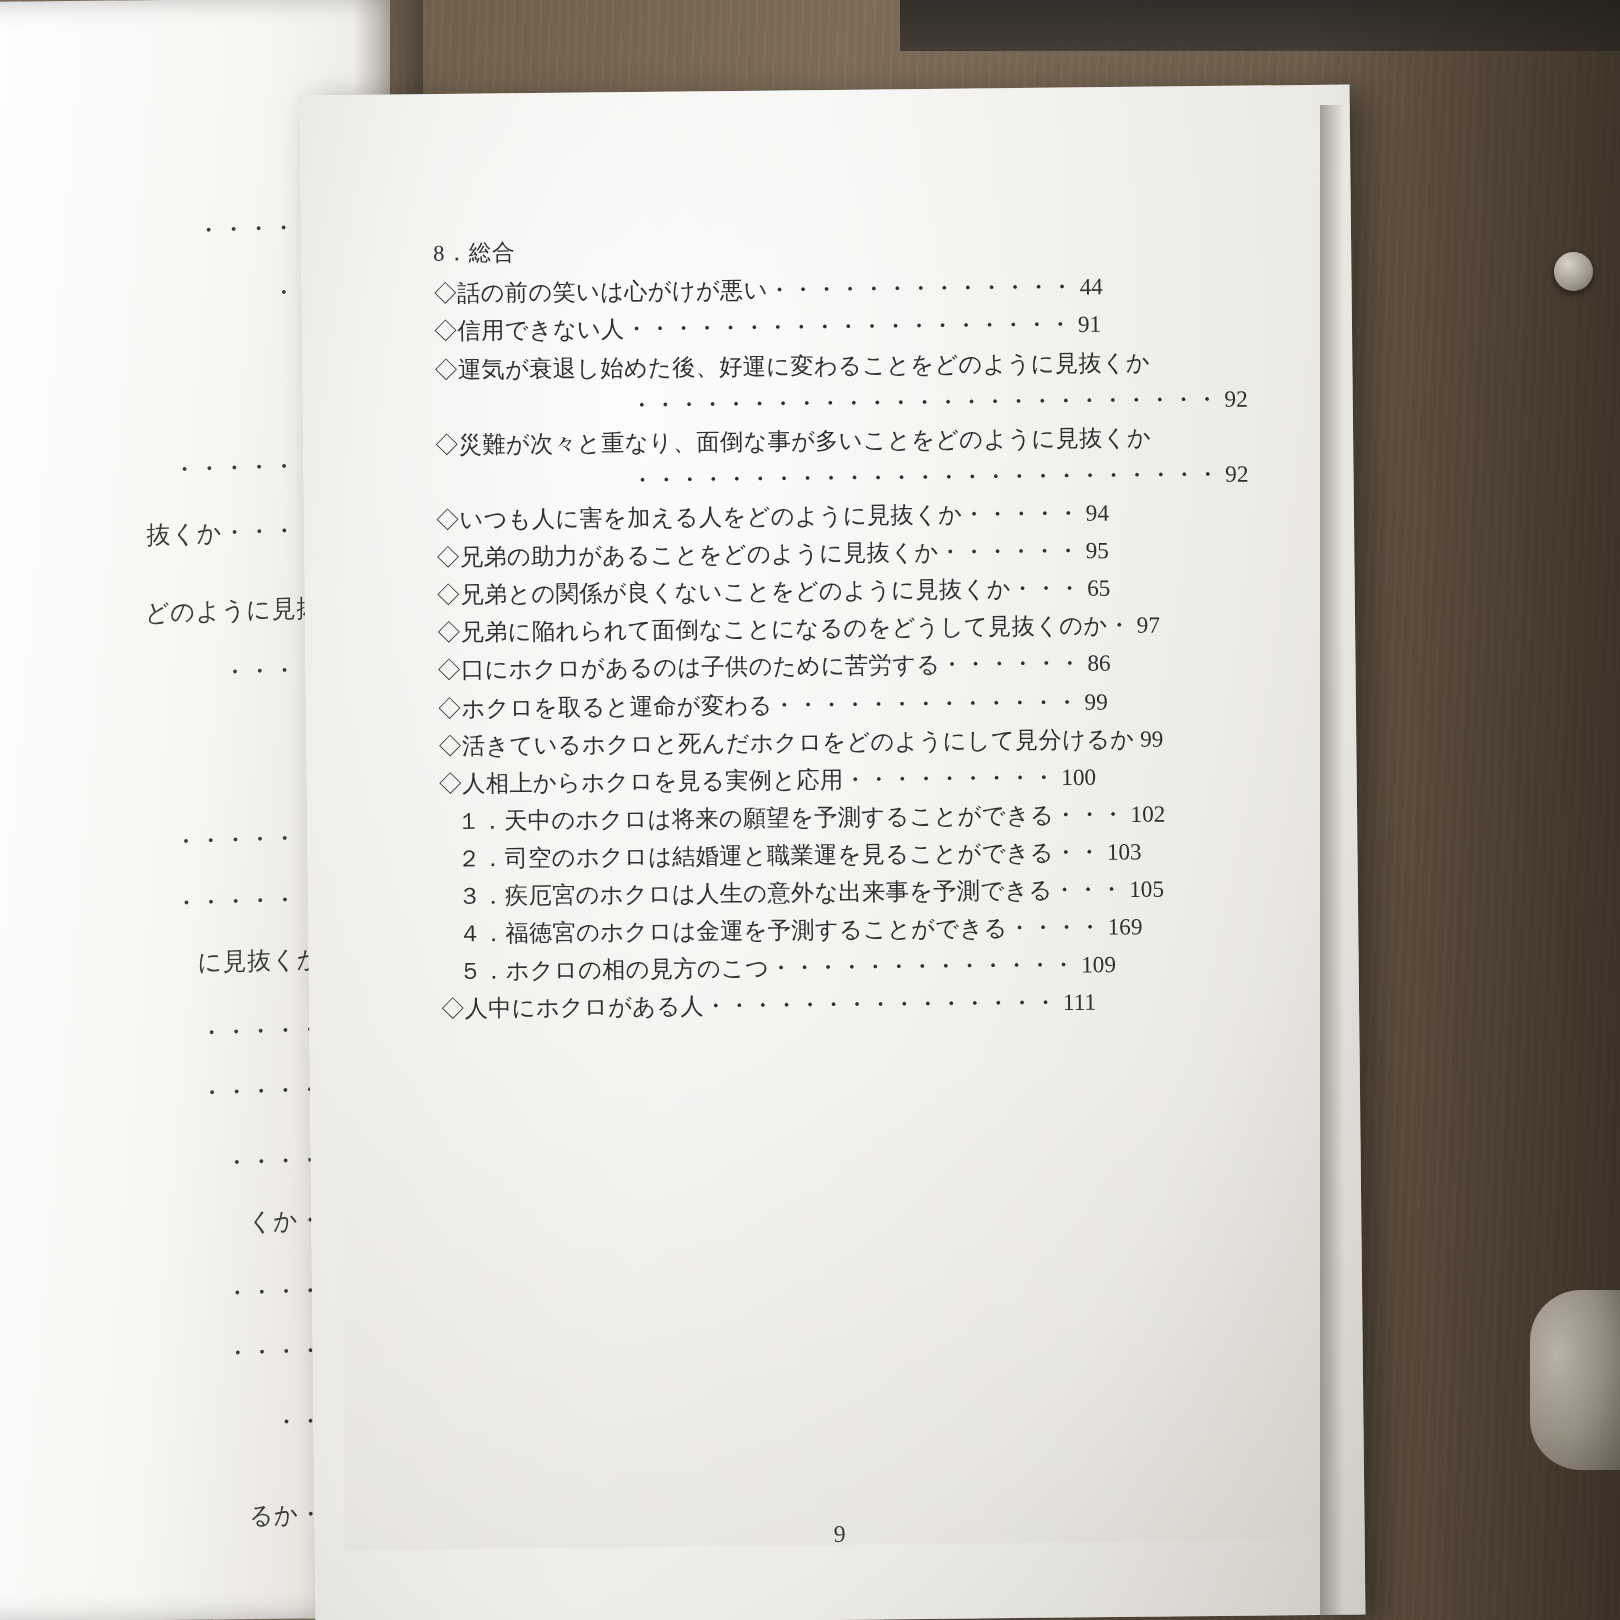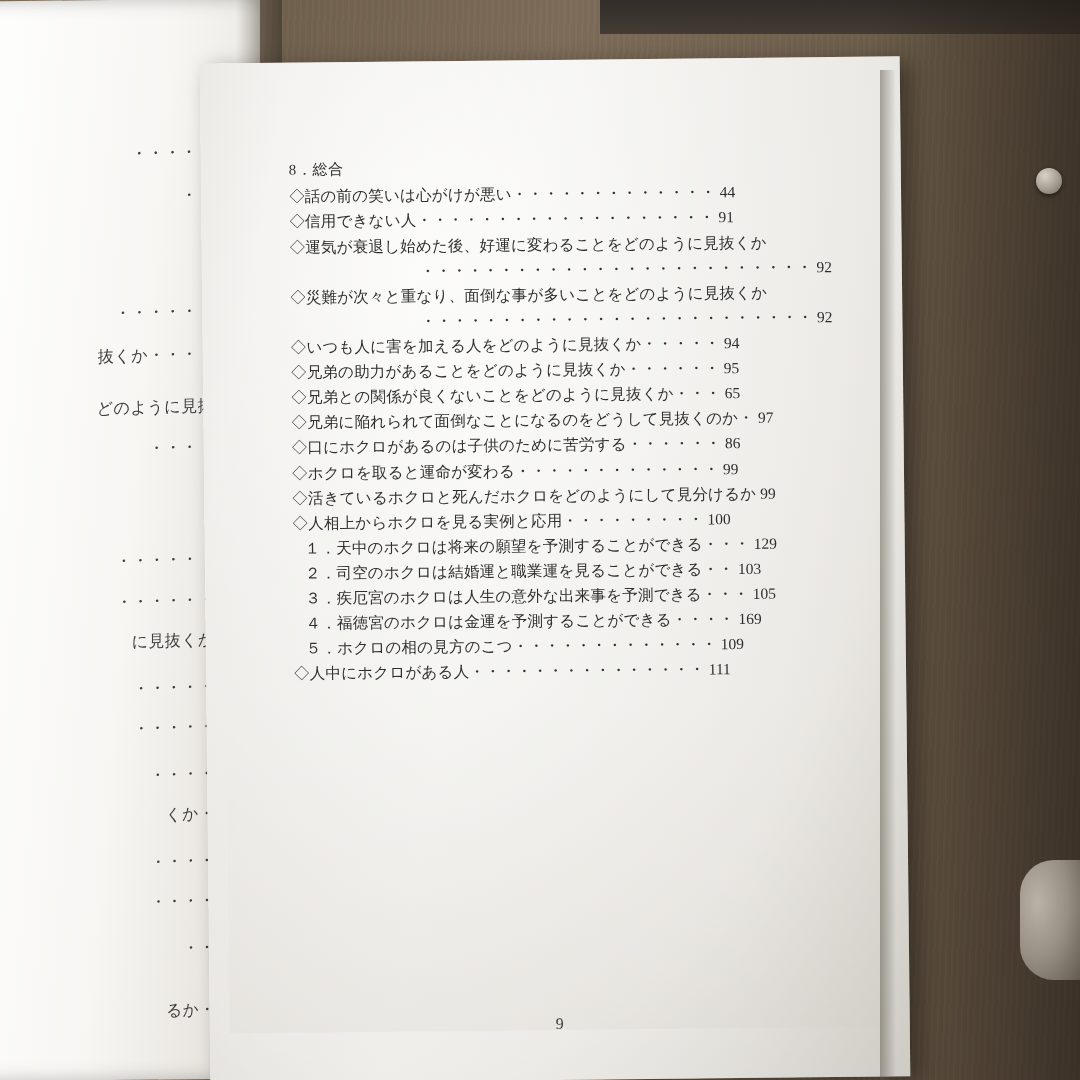--- a/index.html
+++ b/index.html
@@ -236,21 +236,21 @@
           <div class="entry"><span>◇災難が次々と重なり、面倒な事が多いことをどのように見抜くか</span></div>
           <div class="entry cont"><span>・・・・・・・・・・・・・・・・・・・・・・・・・</span><span class="pg"> 92</span></div>
           <div class="entry"><span>◇いつも人に害を加える人をどのように見抜くか・・・・・</span><span class="pg"> 94</span></div>
           <div class="entry"><span>◇兄弟の助力があることをどのように見抜くか・・・・・・</span><span class="pg"> 95</span></div>
           <div class="entry"><span>◇兄弟との関係が良くないことをどのように見抜くか・・・</span><span class="pg"> 65</span></div>
           <div class="entry"><span>◇兄弟に陥れられて面倒なことになるのをどうして見抜くのか・</span><span class="pg"> 97</span></div>
           <div class="entry"><span>◇口にホクロがあるのは子供のために苦労する・・・・・・</span><span class="pg"> 86</span></div>
           <div class="entry"><span>◇ホクロを取ると運命が変わる・・・・・・・・・・・・・</span><span class="pg"> 99</span></div>
           <div class="entry"><span>◇活きているホクロと死んだホクロをどのようにして見分けるか</span><span class="pg"> 99</span></div>
           <div class="entry"><span>◇人相上からホクロを見る実例と応用・・・・・・・・・</span><span class="pg"> 100</span></div>
-          <div class="entry ind1"><span>１．天中のホクロは将来の願望を予測することができる・・・</span><span class="pg"> 129</span></div>
+          <div class="entry ind1"><span>１．天中のホクロは将来の願望を予測することができる・・・</span><span class="pg"> 102</span></div>
           <div class="entry ind1"><span>２．司空のホクロは結婚運と職業運を見ることができる・・</span><span class="pg"> 103</span></div>
           <div class="entry ind1"><span>３．疾厄宮のホクロは人生の意外な出来事を予測できる・・・</span><span class="pg"> 105</span></div>
           <div class="entry ind1"><span>４．福徳宮のホクロは金運を予測することができる・・・・</span><span class="pg"> 169</span></div>
           <div class="entry ind1"><span>５．ホクロの相の見方のこつ・・・・・・・・・・・・・</span><span class="pg"> 109</span></div>
           <div class="entry"><span>◇人中にホクロがある人・・・・・・・・・・・・・・・</span><span class="pg"> 111</span></div>
         </div>
     </div>
 
     <div class="folio">9</div>
   </div>

